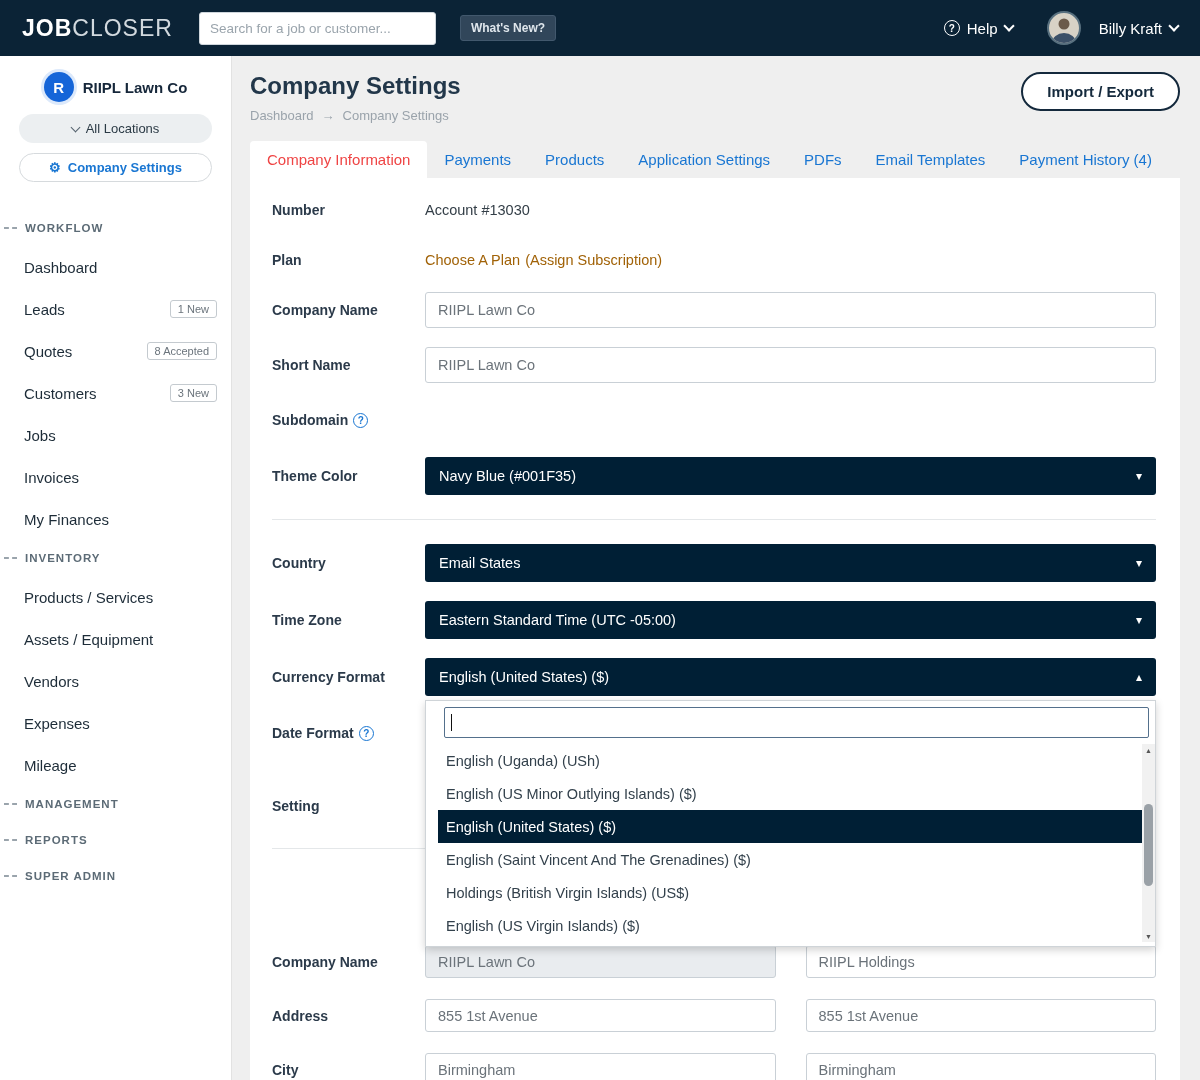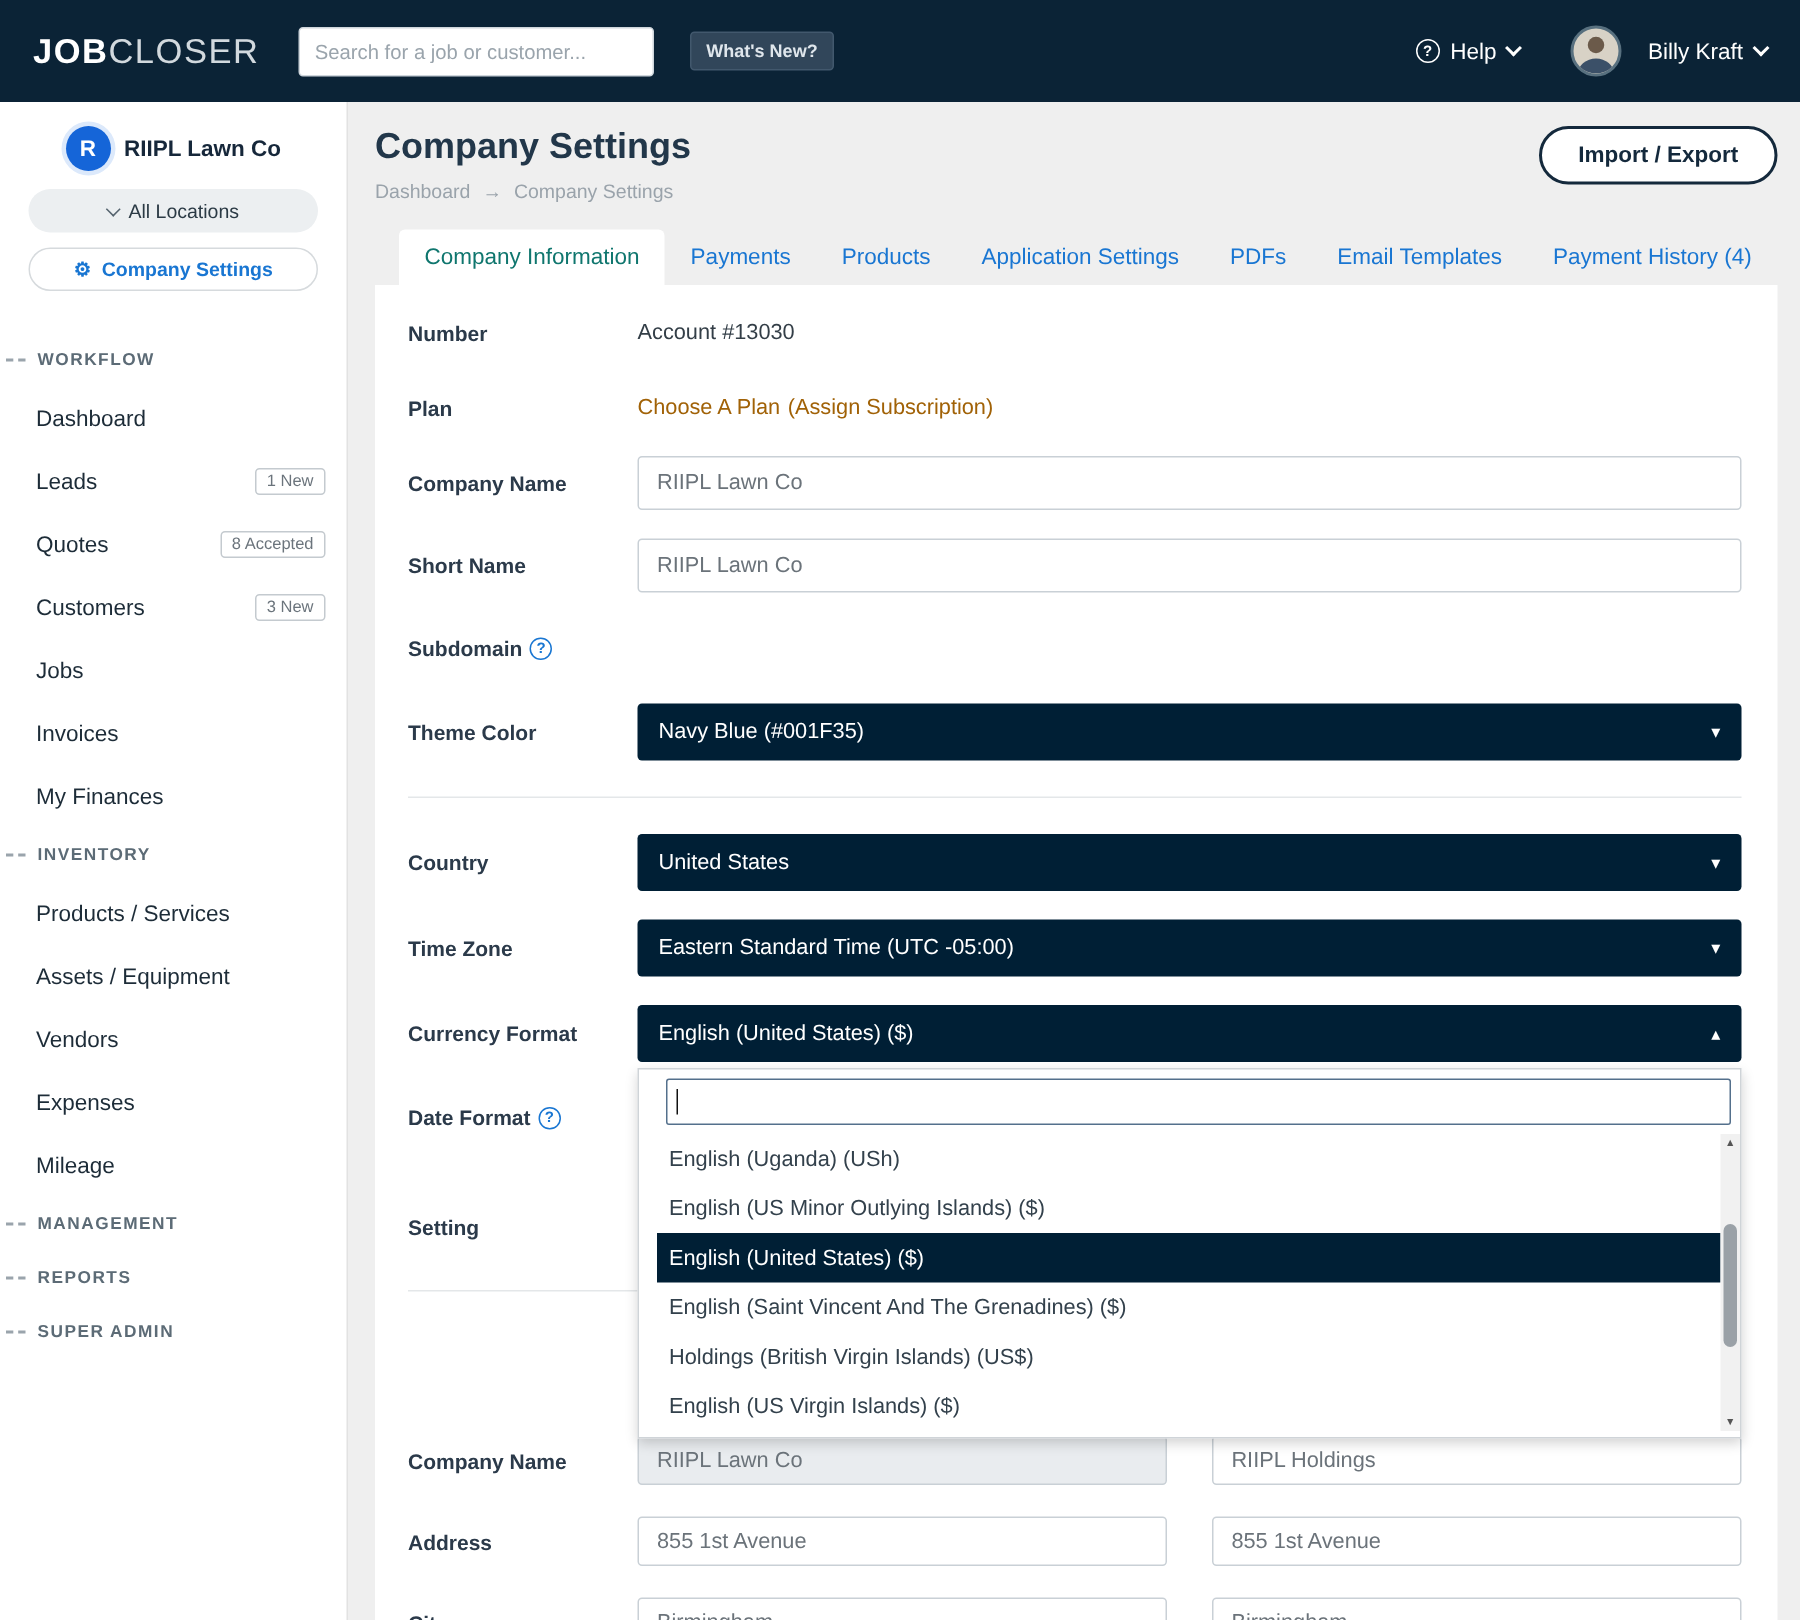--- a/index.html
+++ b/index.html
@@ -1,20 +1,20 @@
 <!DOCTYPE html>
 <html><head>
 <meta charset="utf-8">
 <style>
   * { margin:0; padding:0; box-sizing:border-box; }
   html,body { width:1200px; height:1080px; overflow:hidden; background:#efefef;
     font-family:"Liberation Sans", sans-serif; }
 
   
-  .navbar { height:68px; background:#0b2336; display:flex; align-items:center;
+  .navbar { height:56px; background:#0b2336; display:flex; align-items:center;
     padding:0 22px; color:#fff; }
   .logo { font-size:23px; letter-spacing:1px; white-space:nowrap; }
   .logo-bold { font-weight:bold; color:#fff; }
   .logo-light { font-weight:normal; color:#e8edf1; opacity:.9; }
   .nav-search { margin-left:26px; width:237px; height:33px; border:1px solid #cfd6dc;
     border-radius:3px; padding:0 10px; font-size:13.5px; color:#3b82f6; background:#fff; }
   .nav-search::placeholder { color:#9aa4ac; }
   .whats-new { margin-left:24px; background:#31465a; color:#dfe6ec; border:1px solid #42586d;
     border-radius:3px; font-size:12px; font-weight:bold; padding:5px 10px; cursor:pointer; }
   .nav-spacer { flex:1; }
@@ -58,21 +58,21 @@
   .header-row { display:flex; align-items:flex-start; }
   .page-title { font-size:24px; font-weight:bold; color:#22374a; }
   .breadcrumb { margin-top:8px; font-size:13px; color:#9aa3ab; display:flex; gap:8px; align-items:center; }
   .breadcrumb .crumb { color:#9aa3ab; text-decoration:none; cursor:pointer; }
   .btn-import { margin-left:auto; background:#fff; border:2px solid #14293c; color:#14293c;
     border-radius:20px; padding:9px 24px; font-size:15px; font-weight:bold; cursor:pointer; }
 
   
   .tabs { display:flex; margin-top:18px; }
   .tab { padding:10px 17px; font-size:15px; color:#1976d2; cursor:pointer; white-space:nowrap; }
-  .tab.active { background:#fff; color:#0f766e; border-radius:4px 4px 0 0;margin-left:16px; }
+  .tab.active { background:#fff; color:#ef4444; border-radius:4px 4px 0 0; }
 
   
   .card { background:#fff; min-height:900px; padding-top:14px; }
   .frow { display:flex; align-items:center; min-height:36px; margin:0 24px 19px 22px; }
   .frow.tight { margin-bottom:14px; }
   .flabel { width:153px; flex-shrink:0; font-size:14px; font-weight:bold; color:#2b3a4a;
     display:flex; align-items:center; gap:5px; }
   .fctrl { flex:1; display:flex; align-items:center; position:relative; }
   .static-text { font-size:14.5px; color:#333e47; }
   .link { color:#a16207; font-size:14.5px; text-decoration:none; cursor:pointer; }
@@ -289,21 +289,21 @@
           </div>
         </div>
       </div>
 
       <div class="divider"></div>
 
       <div class="frow">
         <div class="flabel">Country</div>
         <div class="fctrl">
           <div class="nselect">
-            <span>United States</span>
+            <span>Email States</span>
             <span class="caret">▾</span>
           </div>
         </div>
       </div>
 
       <div class="frow">
         <div class="flabel">Time Zone</div>
         <div class="fctrl">
           <div class="nselect">
             <span>Eastern Standard Time (UTC -05:00)</span>

